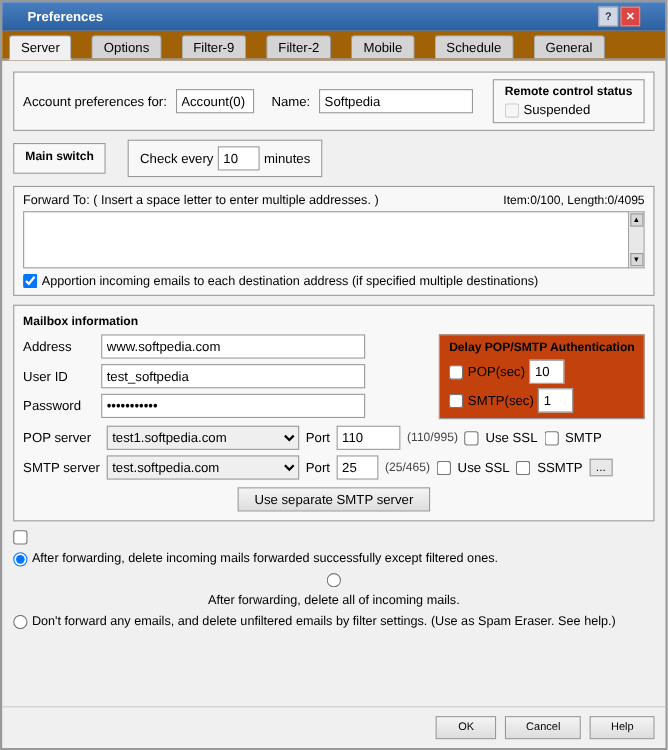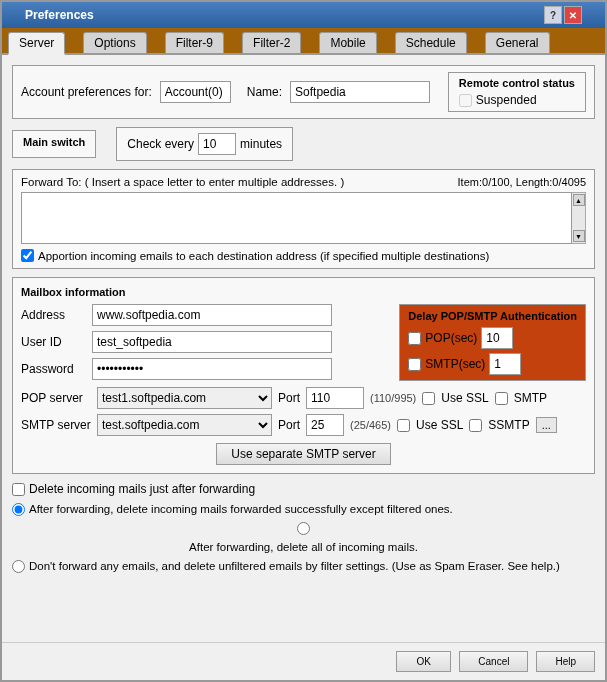--- a/index.html
+++ b/index.html
@@ -303,21 +303,20 @@
       </div>
 
       <div style="display:flex; justify-content:center; margin-top:7px;">
         <button class="sep-button">Use separate SMTP server</button>
       </div>
     </div>
 
     <div class="bottom-options">
       <div style="display:flex; align-items:center; gap:4px;">
         <input type="checkbox" style="">
-        <label>Delete incoming mails just after forwarding</label>
       </div>
       <div style="display:flex; align-items:flex-start; gap:4px;">
         <input type="radio" name="delete_mode" checked="" style="margin-top: 2px; flex-shrink: 0;">
         <label style="font-size:11.5px; line-height:1.4;">After forwarding, delete incoming mails forwarded successfully except filtered ones.</label>
       </div>
       <div style="display:flex; align-items:center; gap:6px;flex-direction:column;">
         <input type="radio" name="delete_mode" style="">
         <label style="font-size:11.5px;">After forwarding, delete all of incoming mails.</label>
       </div>
       <div style="display:flex; align-items:flex-start; gap:4px;">

